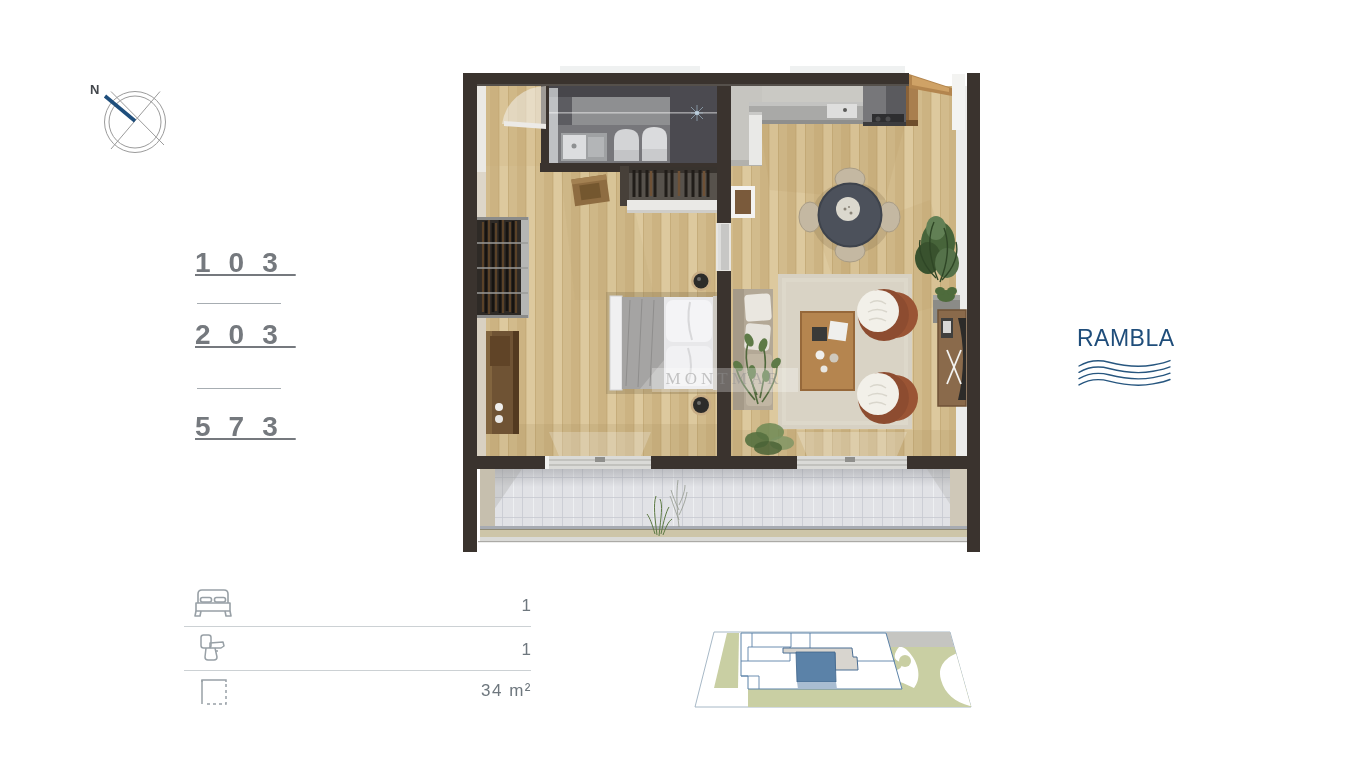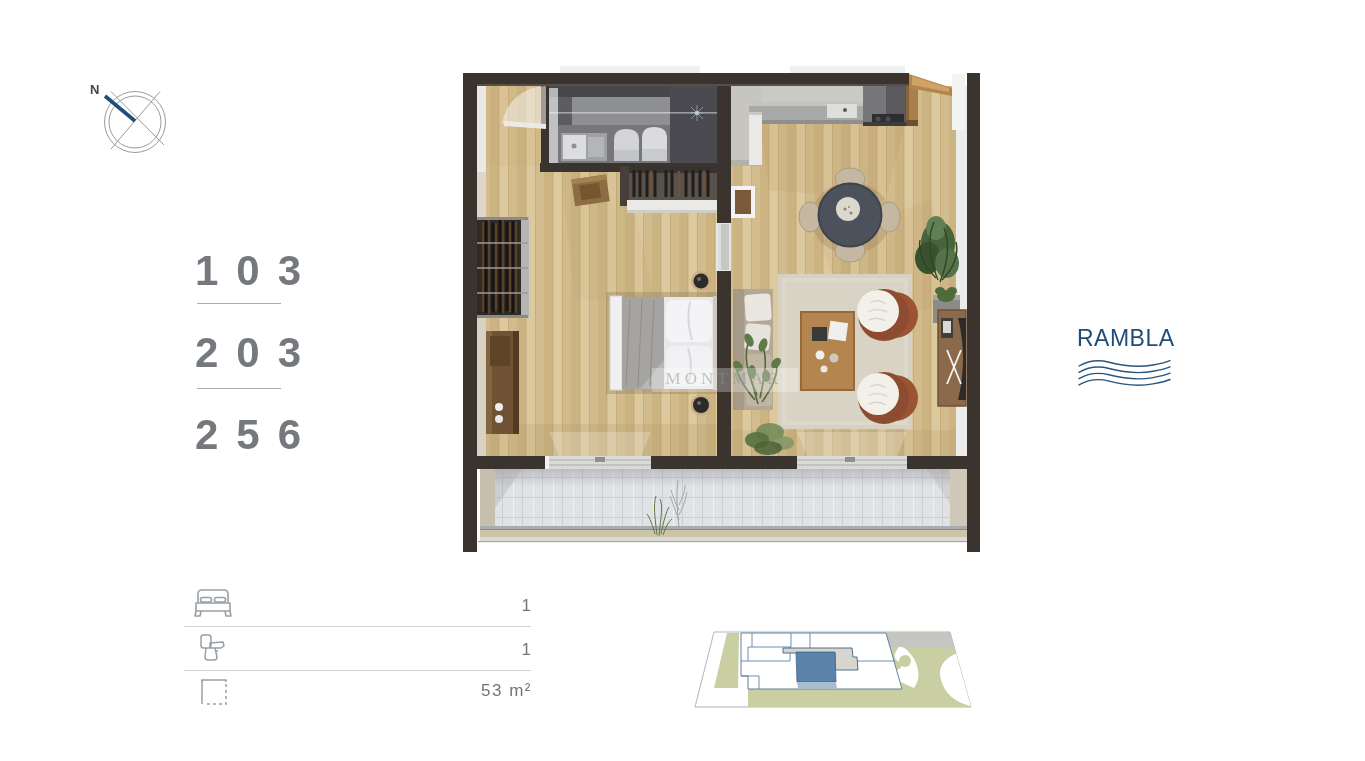--- a/index.html
+++ b/index.html
@@ -1,40 +1,40 @@
 <!DOCTYPE html>
 <html><head><meta charset="utf-8">
 <style>
 html,body{margin:0;padding:0;background:#fff;font-family:"Liberation Sans",sans-serif;}
 #page{position:relative;width:1365px;height:761px;background:#fff;overflow:hidden;}
 .abs{position:absolute;}
-.num{position:absolute;left:195px;font-weight:bold;font-size:42px;color:#75797e;letter-spacing:18px;}
+.num{position:absolute;left:195px;font-weight:bold;font-size:28px;color:#75797e;letter-spacing:18px;text-decoration:underline;}
 .nline{position:absolute;left:197px;width:84px;height:1px;background:#a7adb2;}
 .lrow{position:absolute;color:#6e777e;font-size:17px;}
 .lline{position:absolute;left:184px;width:347px;height:1px;background:#ccd1d4;}
 </style></head>
 <body>
 <div id="page">
 
 <svg class="abs" style="left:75px;top:70px" width="110" height="110" viewBox="0 0 110 110">
   <g stroke="#9b9b9b" stroke-width="1" fill="none">
     <circle cx="60" cy="52" r="30.5"></circle>
     <circle cx="60" cy="52" r="26"></circle>
     <line x1="36" y1="21.5" x2="89" y2="75"></line>
     <line x1="85" y1="21.5" x2="36" y2="79"></line>
   </g>
   <line x1="30" y1="26" x2="60" y2="51" stroke="#1e4e7c" stroke-width="3.6"></line>
   <text x="15" y="24" font-size="13" font-weight="bold" fill="#43474c">N</text>
 </svg>
 
 <div class="num" style="top:247px;">103</div>
 <div class="nline" style="top:303px;"></div>
-<div class="num" style="top:329px;">203</div>
+<div class="num" style="top:319px;">203</div>
 <div class="nline" style="top:388px;"></div>
-<div class="num" style="top:411px;">256</div>
+<div class="num" style="top:411px;">573</div>
 
 <div class="abs" style="left:1077px;top:325px;width:96px;text-align:left;font-size:23px;color:#1f4d7a;letter-spacing:0.5px;font-weight:normal;">RAMBLA</div>
 <svg class="abs" style="left:1077px;top:357px" width="96" height="36" viewBox="0 0 96 36">
   <g fill="none" stroke="#27567f" stroke-width="1.4" stroke-linecap="round">
     <path d="M2,9  C12,3.2 22,2.6 32,5.2 C48,9.4 62,10.6 76,8 C83,6.7 89,5.4 93,3.6"></path>
     <path d="M2,15.3 C12,9.5 22,8.9 32,11.5 C48,15.7 62,16.9 76,14.3 C83,13 89,11.7 93,9.9"></path>
     <path d="M2,21.6 C12,15.8 22,15.2 32,17.8 C48,22 62,23.2 76,20.6 C83,19.3 89,18 93,16.2"></path>
     <path d="M2,27.9 C12,22.1 22,21.5 32,24.1 C48,28.3 62,29.5 76,26.9 C83,25.6 89,24.3 93,22.5"></path>
   </g>
 </svg>
@@ -61,21 +61,21 @@
 </svg>
 <div class="lrow" style="left:420px;top:640px;width:111px;text-align:right;">1</div>
 <div class="lline" style="top:670px;"></div>
 <svg class="abs" style="left:200px;top:678px" width="30" height="30" viewBox="0 0 30 30">
   <g fill="none" stroke="#98a0a6" stroke-width="1.5">
     <path d="M2,4 L2,2 L26,2 L26,4"></path>
     <path d="M2,2 L2,26"></path>
     <path d="M26,6 L26,26 L4,26" stroke-dasharray="3,3"></path>
   </g>
 </svg>
-<div class="lrow" style="left:420px;top:681px;width:112px;text-align:right;letter-spacing:1.5px;">53 m²</div>
+<div class="lrow" style="left:420px;top:681px;width:112px;text-align:right;letter-spacing:1.5px;">34 m²</div>
 
 <svg class="abs" style="left:688px;top:625px" width="292" height="92" viewBox="688 625 292 92">
   <defs>
         <clipPath id="plotclip">
           <polygon points="714,632 950,632 971,707 695,707"></polygon>
         </clipPath>
       </defs>
 
   <polygon points="714,632 950,632 971,707 695,707" fill="#ffffff" stroke="#9db0c0" stroke-width="0.9"></polygon>
   <g clip-path="url(#plotclip)">

